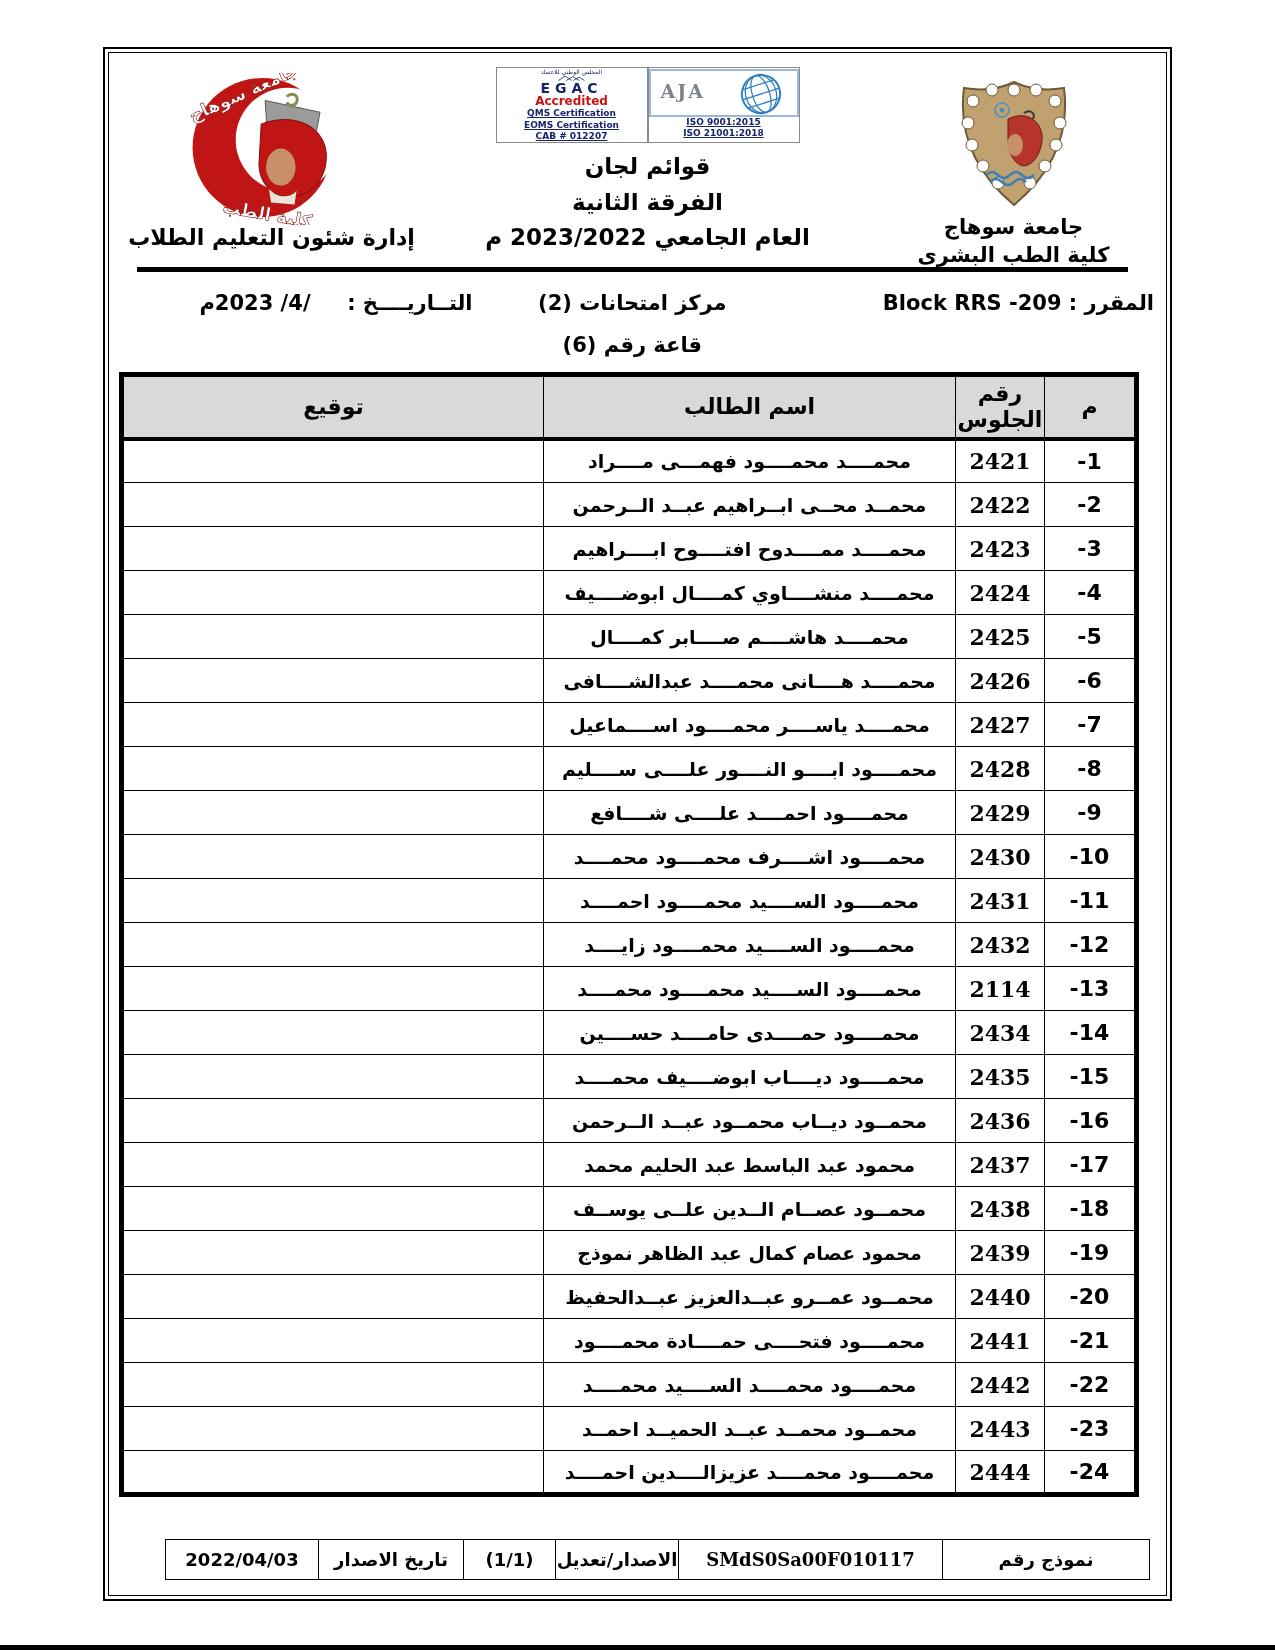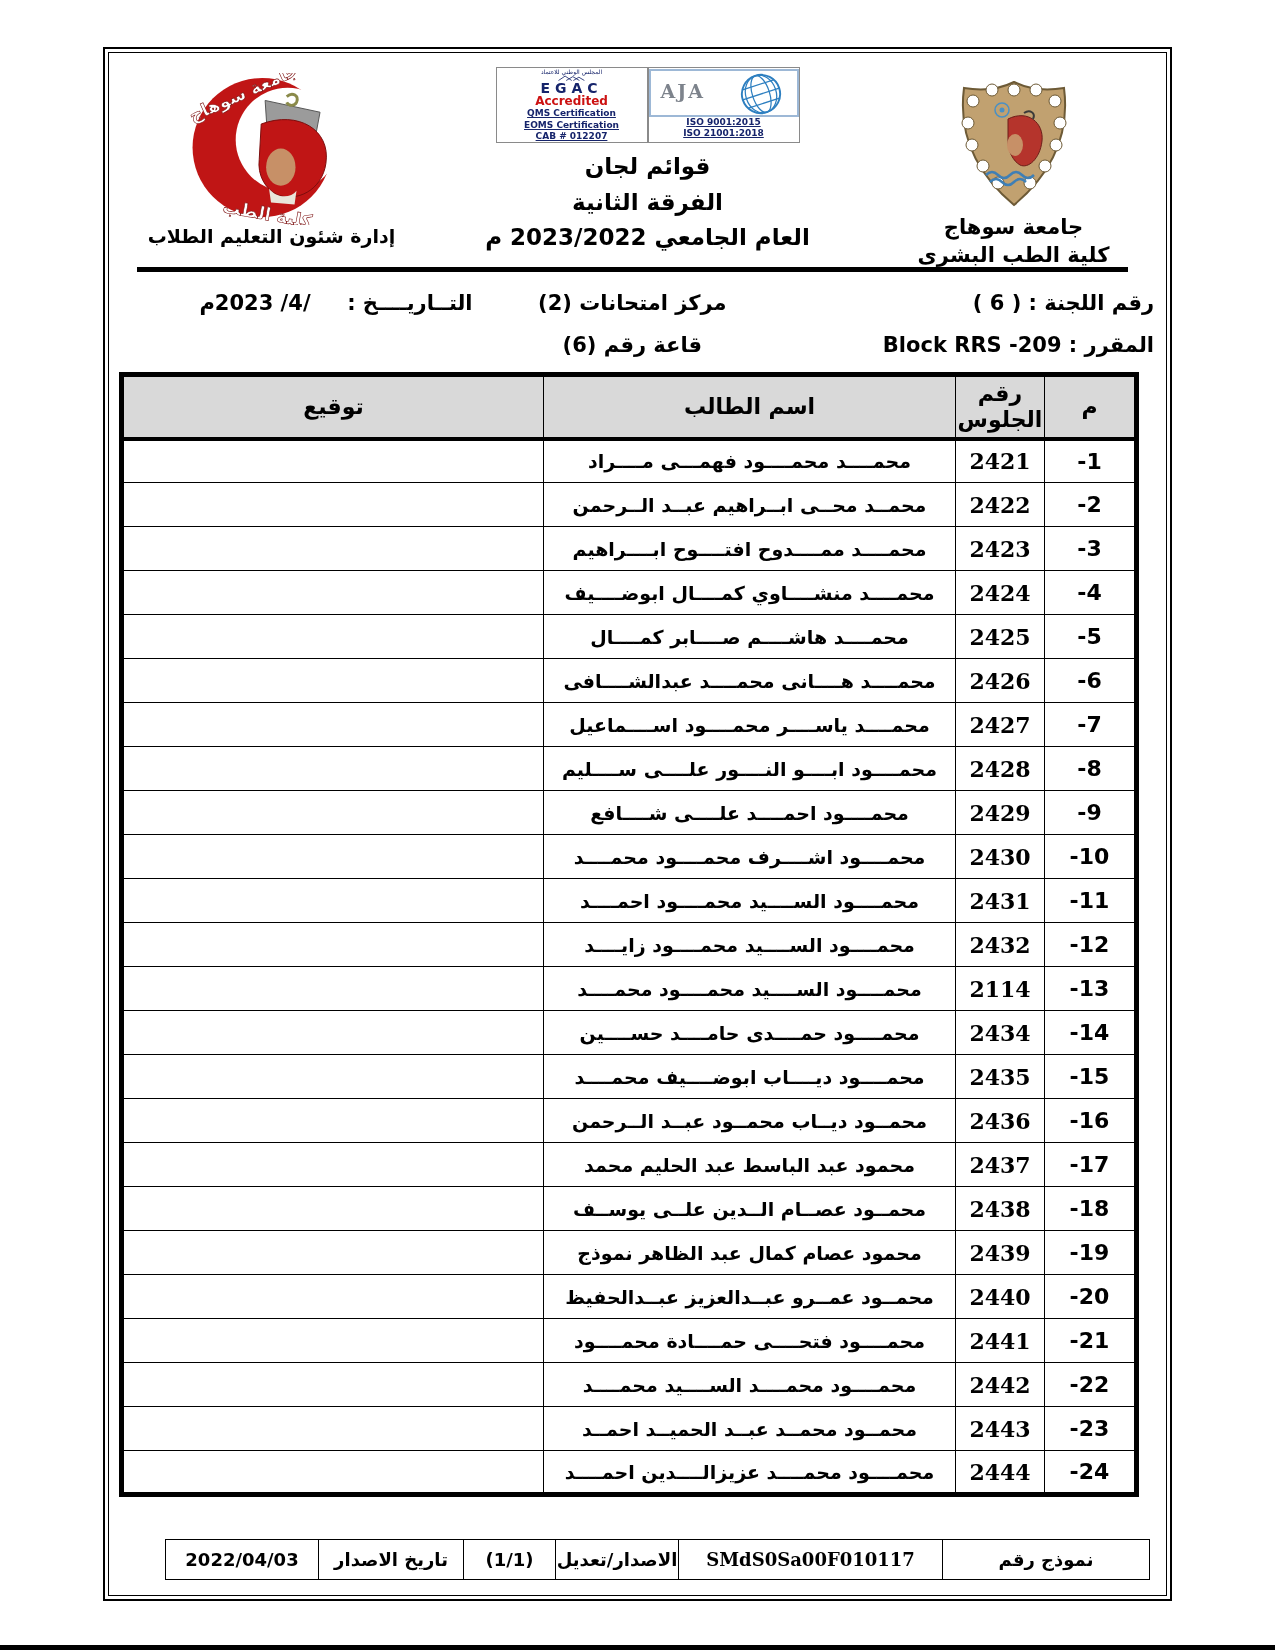--- a/index.html
+++ b/index.html
@@ -10,21 +10,21 @@
   .frame { position:absolute; left:103px; top:47px; width:1069px; height:1554px;
            border:2px solid #000; padding:3px; }
   .frame-inner { width:100%; height:100%; border:1px solid #000; padding:12px 10px 0 10px; }
 
   
   .header { display:flex; height:198px; }
   .h-left  { width:305px; text-align:center; padding-top:8px; }
   .h-center{ flex:1; text-align:center; }
   .h-right { width:285px; text-align:center; padding-top:14px; }
 
-  .dept-caption { font-weight:bold; font-size:19px; margin-top:-4px; }
+  .dept-caption { font-weight:bold; font-size:22px; margin-top:-4px; }
   .org-line { font-weight:bold; font-size:21px; line-height:1.35; }
 
   .certs { display:flex; justify-content:center; align-items:flex-start; margin-top:2px; }
   .cert-box { width:152px; height:76px; border:1px solid #8a8a8a; background:#fff;
               display:flex; flex-direction:column; align-items:center; padding-top:1px; }
   .egac-tagline { font-size:6px; color:#16246b; line-height:1; }
   .egac-name { color:#16246b; font-weight:bold; font-size:14px; letter-spacing:5px; line-height:1; }
   .egac-accredited { color:#cc1111; font-weight:bold; font-size:12px; line-height:1.1; }
   .cert-line { color:#16246b; font-weight:bold; font-size:9px; line-height:1.25;text-decoration:underline; }
   .aja-top { position:relative; width:100%; height:48px; border:2px solid #9db8d6; }
@@ -161,21 +161,20 @@
           </svg>
           <div class="org-line">جامعة سوهاج</div>
           <div class="org-line">كلية الطب البشرى</div>
         </div>
       </div>
 
       <div class="rule"></div>
 
       <div class="info">
         <div class="col c1">
-          <div>رقم اللجنة : ( 6 )</div>
           <div>المقرر : Block RRS -209</div>
         </div>
         <div class="col c2">
           <div>مركز امتحانات (2)</div>
           <div>قاعة رقم (6)</div>
         </div>
         <div class="col c3">
           <div class="date-line">التــاريــــخ :     /4/ 2023م</div>
         </div>
       </div>

